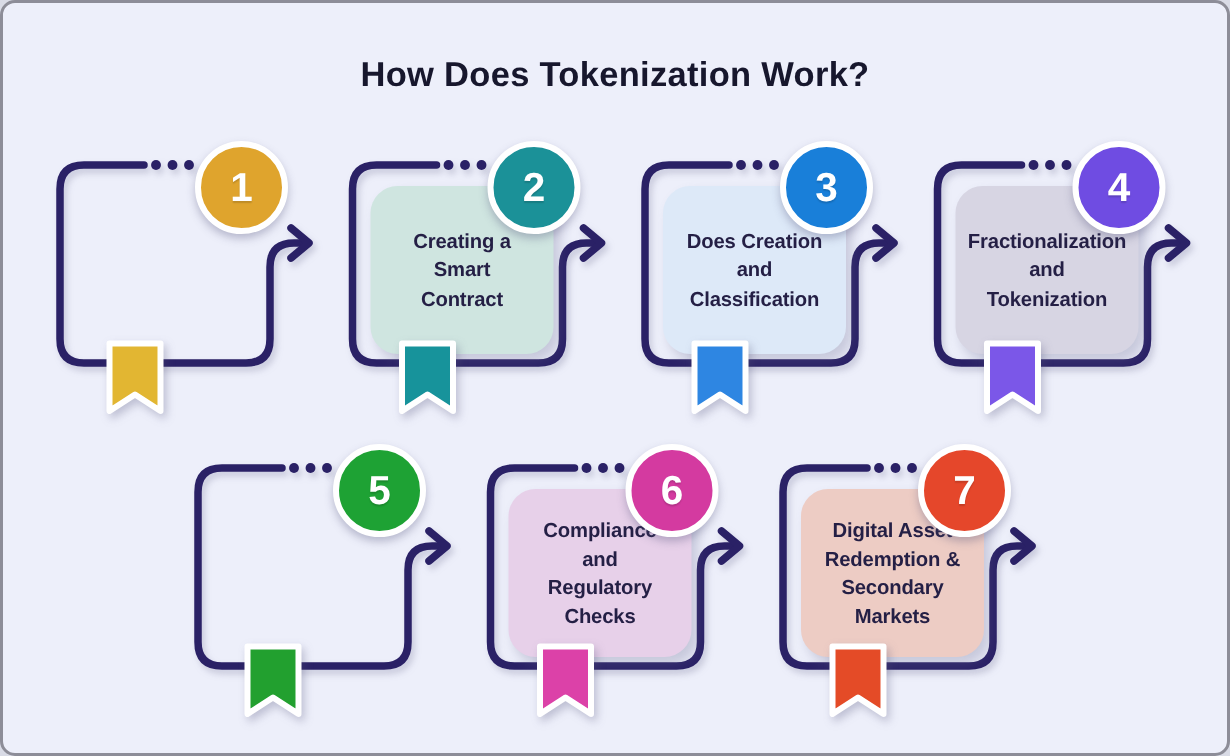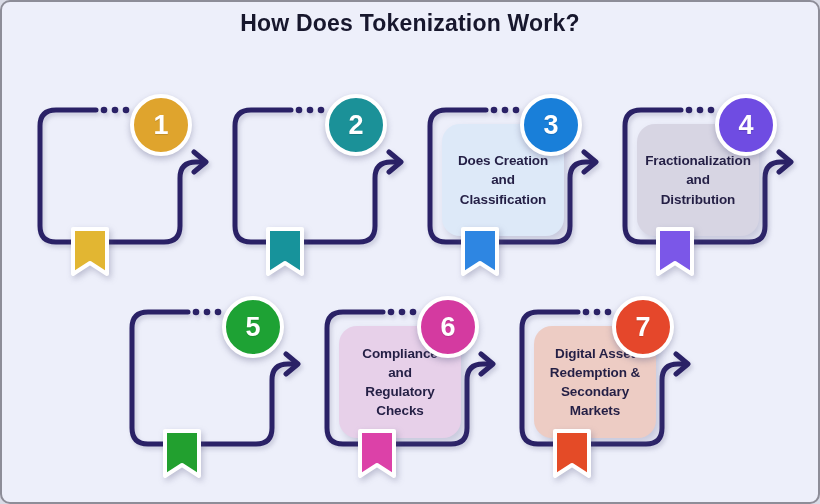--- a/index.html
+++ b/index.html
@@ -7,21 +7,21 @@
     position:relative;
     width:816px;height:500px;
     margin:0 auto;
     background:var(--bg,#edeffa);
     border:2px solid var(--frame,#8d8d98);
     border-radius:10px;
     overflow:hidden;
     font-family:"Liberation Sans", sans-serif;
   }
   .title{
-    position:absolute;top:8px;left:0;width:100%;
+    position:absolute;top:34px;left:0;width:100%;
     text-align:center;
     font-size:23px;font-weight:700;
     color:var(--title,#17172d);
     letter-spacing:.2px;
   }
   .step{position:absolute;width:190px;height:186px;}
   
   .s0{left:26px;top:92px;}
   .s1{left:221px;top:92px;}
   .s2{left:416px;top:92px;}
@@ -102,20 +102,25 @@
   </div>
 
   <div class="step s1" style="--badge: #1b9198; --card: #cfe5e0; --ribbon: #17939b;">
     <svg class="flow" viewBox="0 0 190 186" aria-hidden="true">
       <path class="outline" d="M 68 16 L 28 16 Q 12 16 12 32 L 12 132 Q 12 148 28 148 L 136 148 Q 152 148 152 132 L 152 84 Q 152 68 168 68 L 174 68"></path>
       <path class="arrowhead" d="M 166 58 L 178 68 L 166 78"></path>
       <circle class="dot" cx="76" cy="16" r="3.3"></circle>
         <circle class="dot" cx="87" cy="16" r="3.3"></circle>
         <circle class="dot" cx="98" cy="16" r="3.3"></circle>
     </svg>
+    <div class="card">
+      <div class="label">Creating a
+Smart
+Contract</div>
+    </div>
     <svg class="ribbon" viewBox="0 0 44 54" aria-hidden="true">
       <polygon points="5,3 39,3 39,48 22,37 5,48"></polygon>
     </svg>
     <div class="badge">
         <span>2</span>
       </div>
   </div>
 
   <div class="step s2" style="--badge: #197fd9; --card: #dde9f8; --ribbon: #2e86e2;">
     <svg class="flow" viewBox="0 0 190 186" aria-hidden="true">
@@ -142,21 +147,21 @@
     <svg class="flow" viewBox="0 0 190 186" aria-hidden="true">
       <path class="outline" d="M 68 16 L 28 16 Q 12 16 12 32 L 12 132 Q 12 148 28 148 L 136 148 Q 152 148 152 132 L 152 84 Q 152 68 168 68 L 174 68"></path>
       <path class="arrowhead" d="M 166 58 L 178 68 L 166 78"></path>
       <circle class="dot" cx="76" cy="16" r="3.3"></circle>
         <circle class="dot" cx="87" cy="16" r="3.3"></circle>
         <circle class="dot" cx="98" cy="16" r="3.3"></circle>
     </svg>
     <div class="card">
       <div class="label">Fractionalization
 and
-Distribution</div>
+Tokenization</div>
     </div>
     <svg class="ribbon" viewBox="0 0 44 54" aria-hidden="true">
       <polygon points="5,3 39,3 39,48 22,37 5,48"></polygon>
     </svg>
     <div class="badge">
         <span>4</span>
       </div>
   </div>
 
   <div class="step s4" style="--badge: #1ea234; --card: #c9e2c3; --ribbon: #22a02f;">

